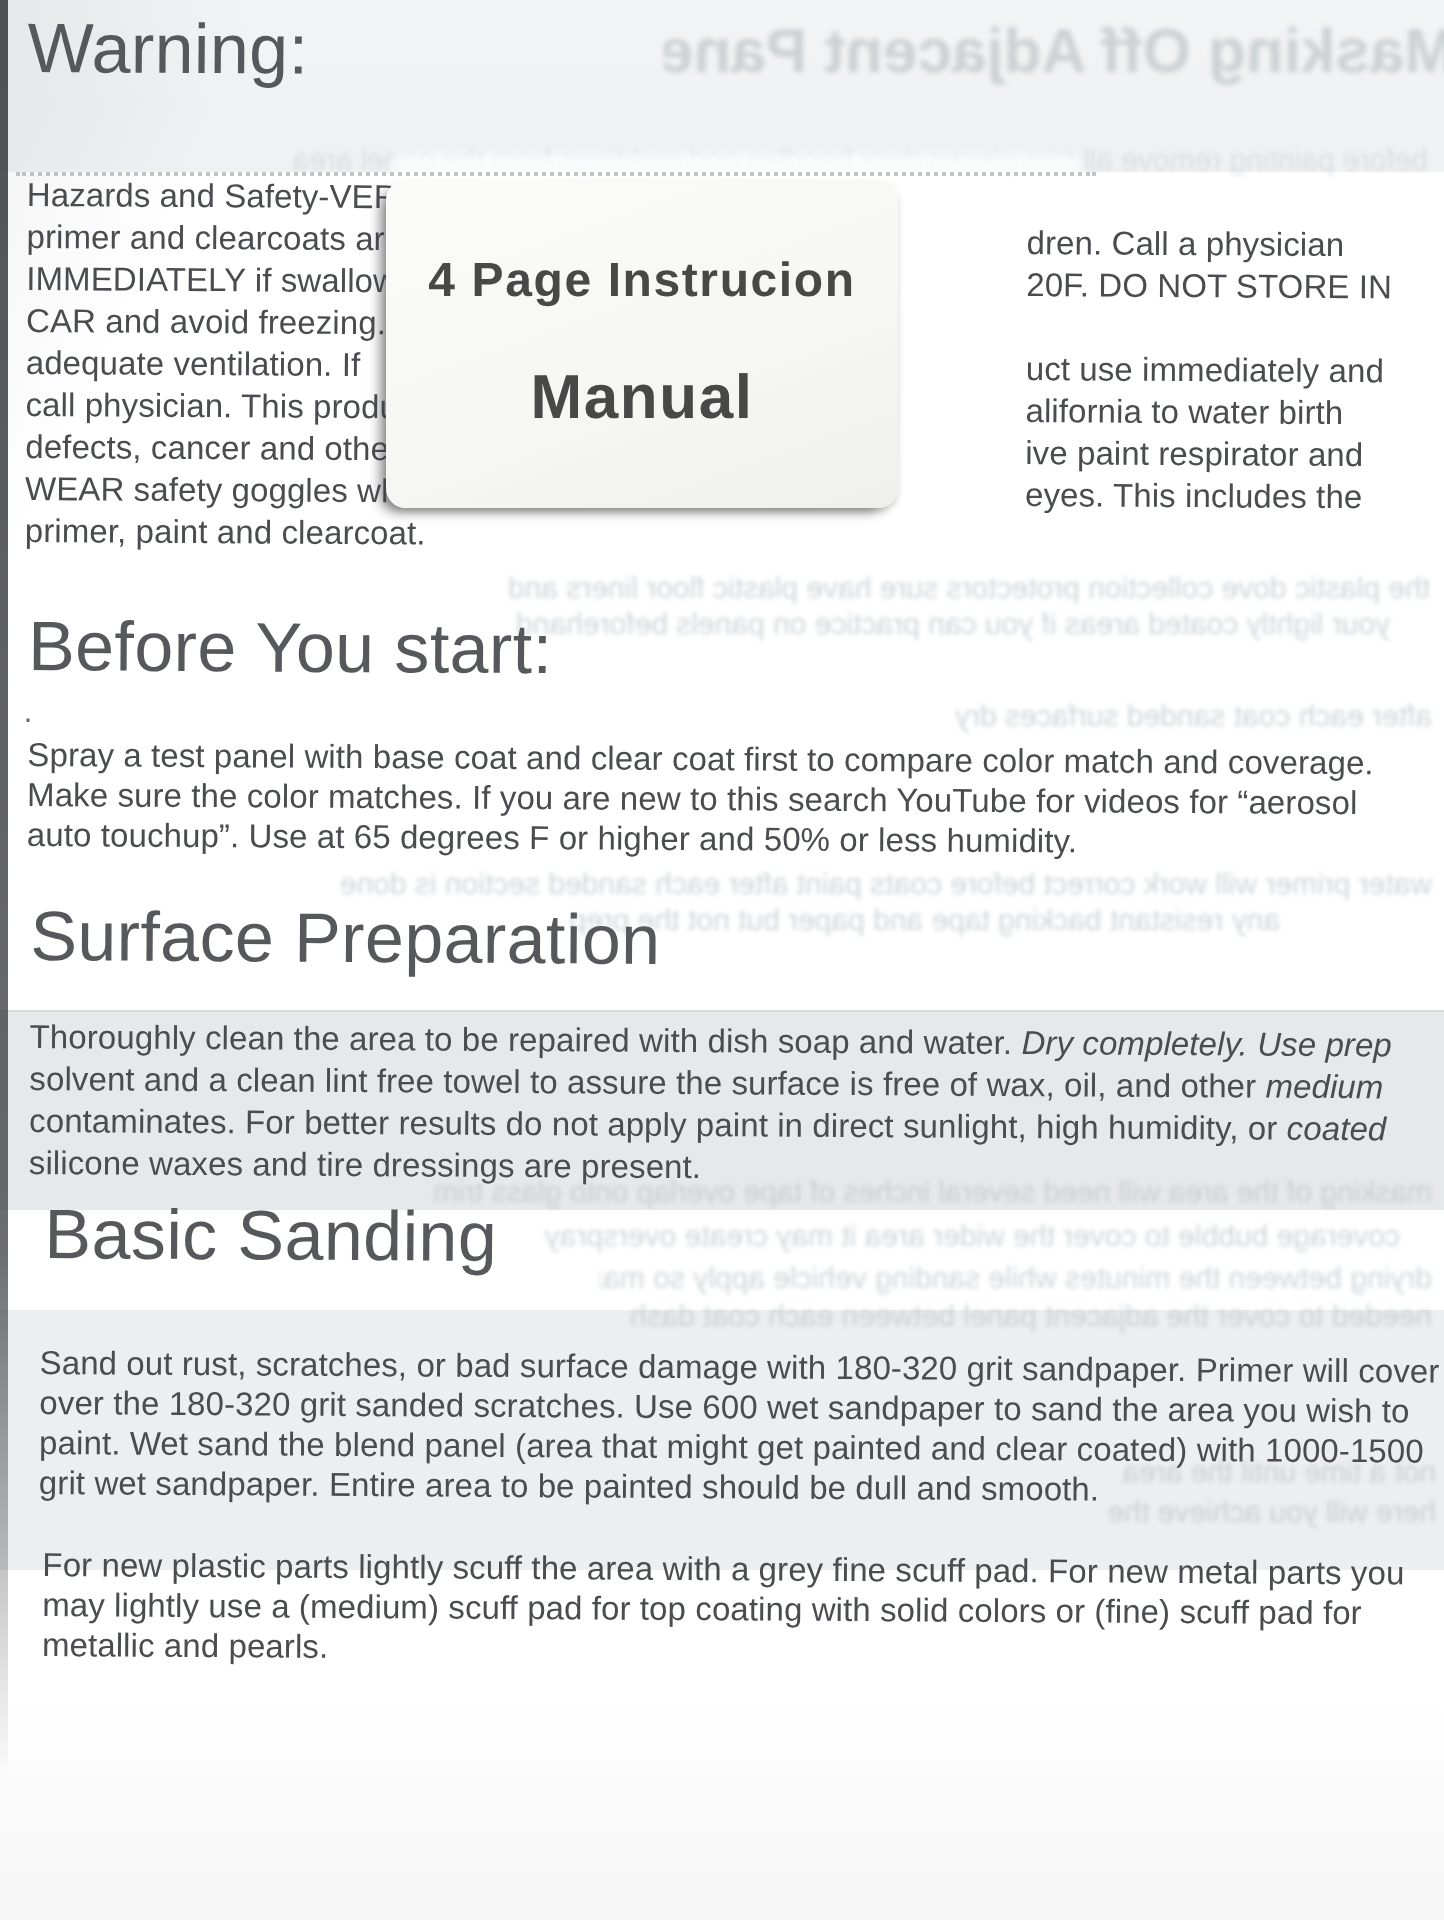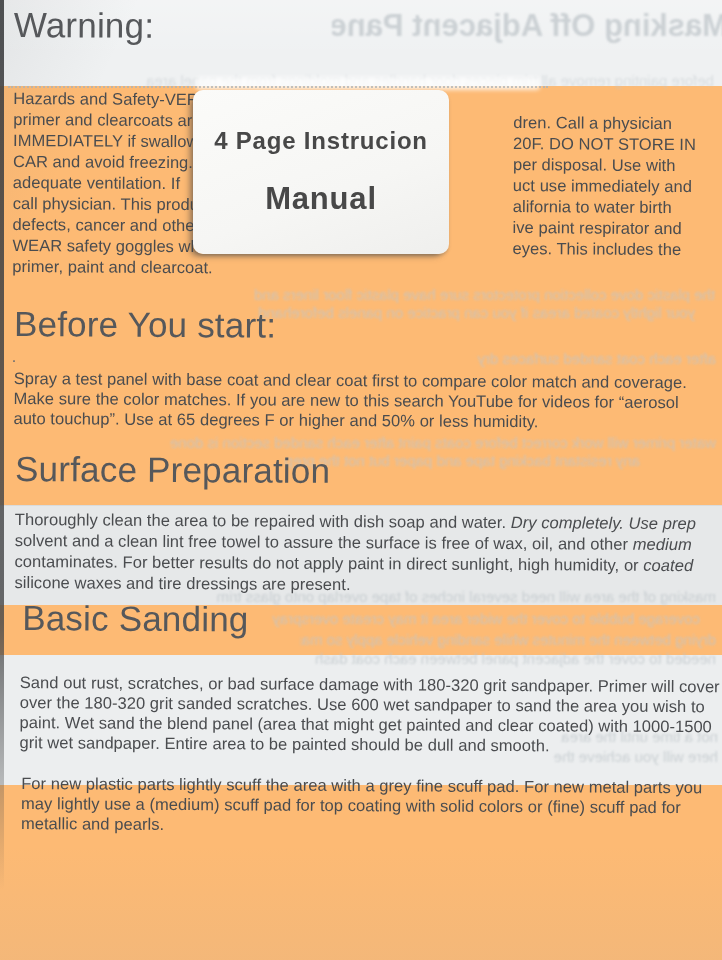--- a/index.html
+++ b/index.html
@@ -1,18 +1,18 @@
 <!DOCTYPE html>
 <html><head>
 <meta charset="utf-8">
 <style>
   html,body{margin:0;padding:0;background:#dcdedf;}
   .photo{
     position:relative;width:722px;height:960px;overflow:hidden;
-    background:#fdba74;
+    background:#ffffff;
     font-family:"Liberation Sans","DejaVu Sans",sans-serif;
   }
   
   .band{position:absolute;left:0;width:722px;z-index:1;}
   .band-top{top:0;height:86px;background:#eff1f2;}
   .band-mid{top:505px;height:99px;background:#e6e8e9;border-top:1px solid #d9dbdc;}
   .band-low{top:655px;height:130px;background:#eceeef;}
   .vignette{position:absolute;inset:0;z-index:1;
     background:linear-gradient(115deg,rgba(120,122,124,0.10) 0%,rgba(120,122,124,0) 12%),
                linear-gradient(to bottom,rgba(255,255,255,0.25) 0%,rgba(255,255,255,0) 6%,rgba(160,162,164,0) 88%,rgba(160,162,164,0.10) 100%);}
@@ -75,21 +75,21 @@
   <div class="perforation"></div>
 
   <div class="tilt">
 
     <div class="h" style="left:14px;top:6px;">Warning:</div>
 
     <div class="para" style="left:14px;top:88px;">
       <div class="ln"><span>Hazards and Safety-VERY</span></div>
       <div class="ln"><span>primer and clearcoats ar</span><span class="frag-right">dren. Call a physician</span></div>
       <div class="ln"><span>IMMEDIATELY if swallow</span><span class="frag-right">20F. DO NOT STORE IN</span></div>
-      <div class="ln"><span>CAR and avoid freezing.</span><span class="frag-right">per disposal. Use with</span></div>
+      <div class="ln"><span>CAR and avoid freezing.</span></div>
       <div class="ln"><span>adequate ventilation. If</span><span class="frag-right">uct use immediately and</span></div>
       <div class="ln"><span>call physician. This produ</span><span class="frag-right">alifornia to water birth</span></div>
       <div class="ln"><span>defects, cancer and othe</span><span class="frag-right">ive paint respirator and</span></div>
       <div class="ln"><span>WEAR safety goggles wh</span><span class="frag-right">eyes. This includes the</span></div>
       <div class="ln"><span>primer, paint and clearcoat.</span></div>
     </div>
 
     <div class="h" style="left:16px;top:305px;">Before You start:</div>
     <div class="stray-dot">.</div>
 

